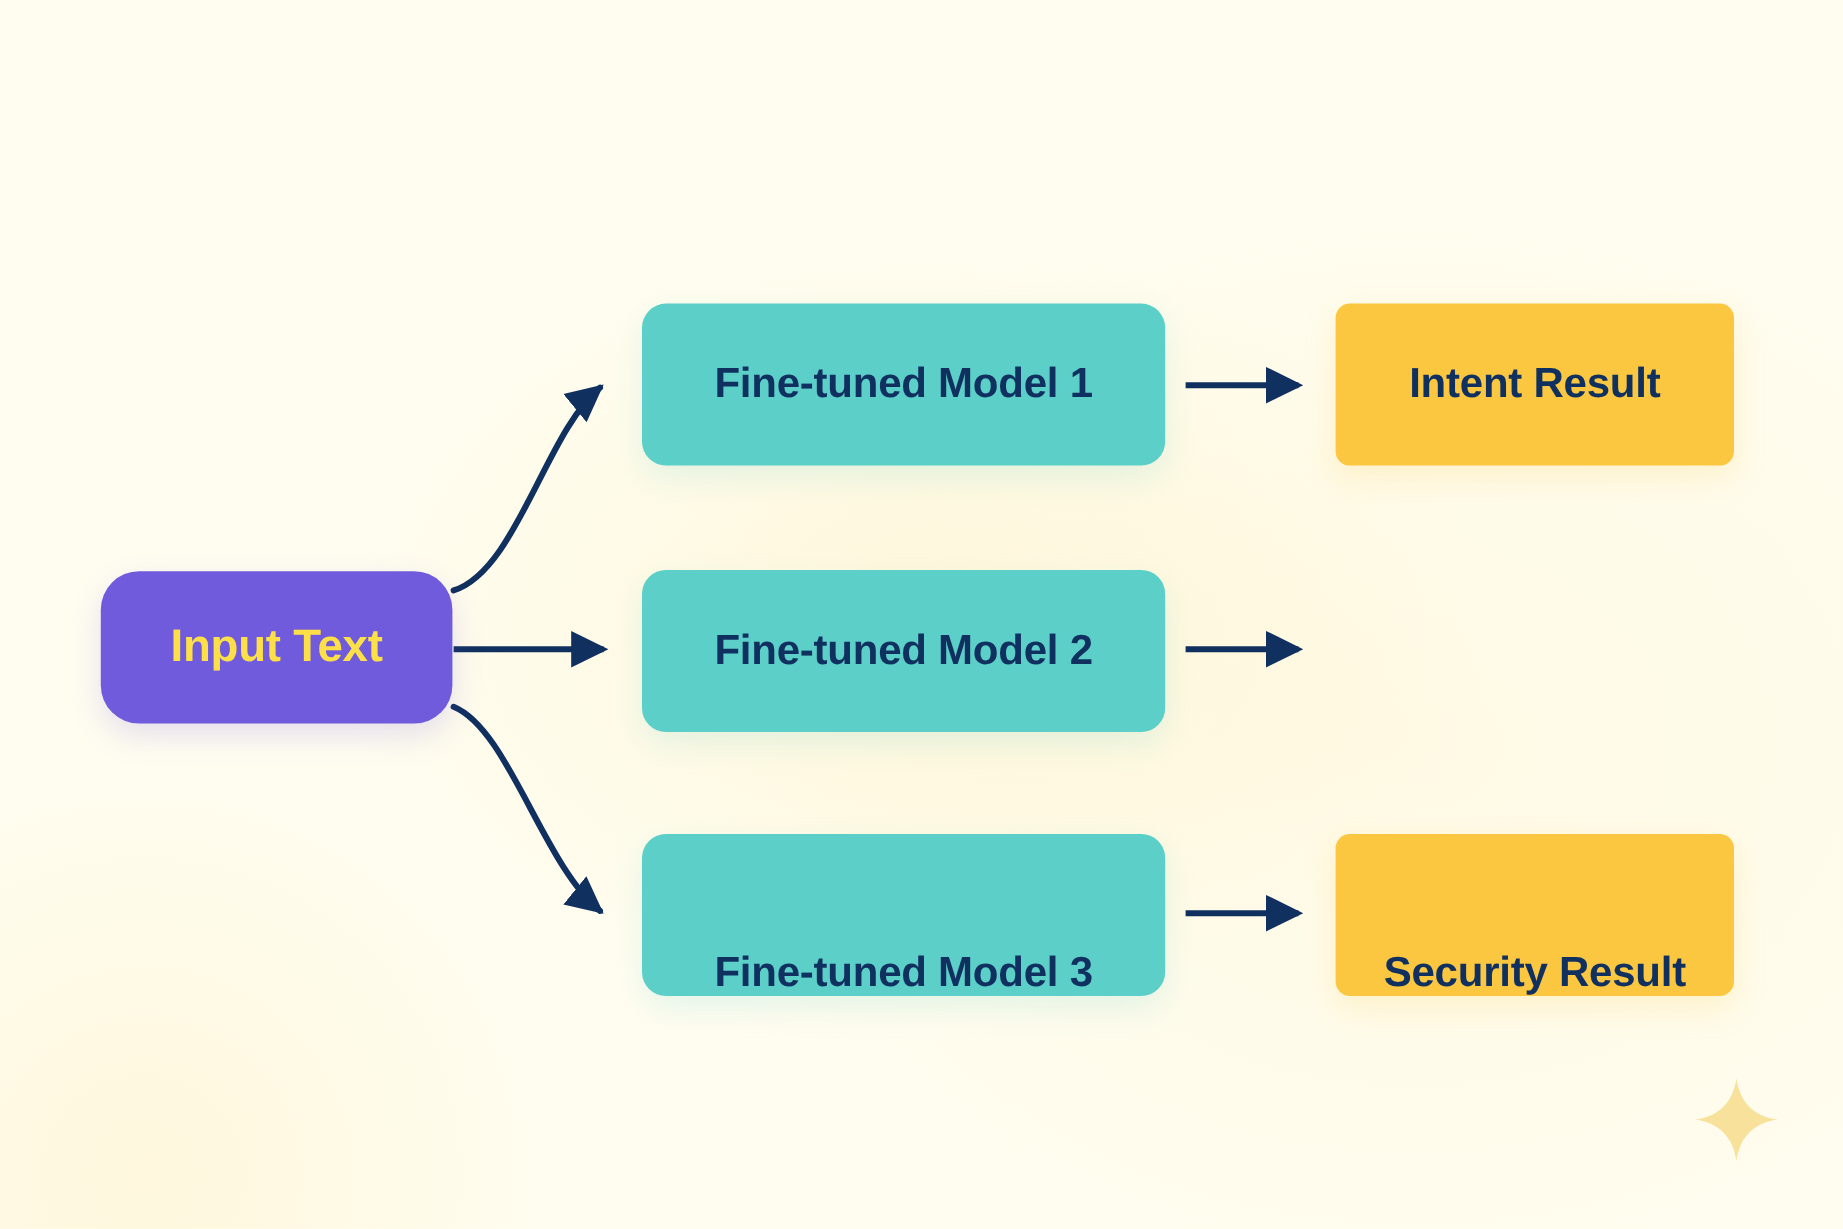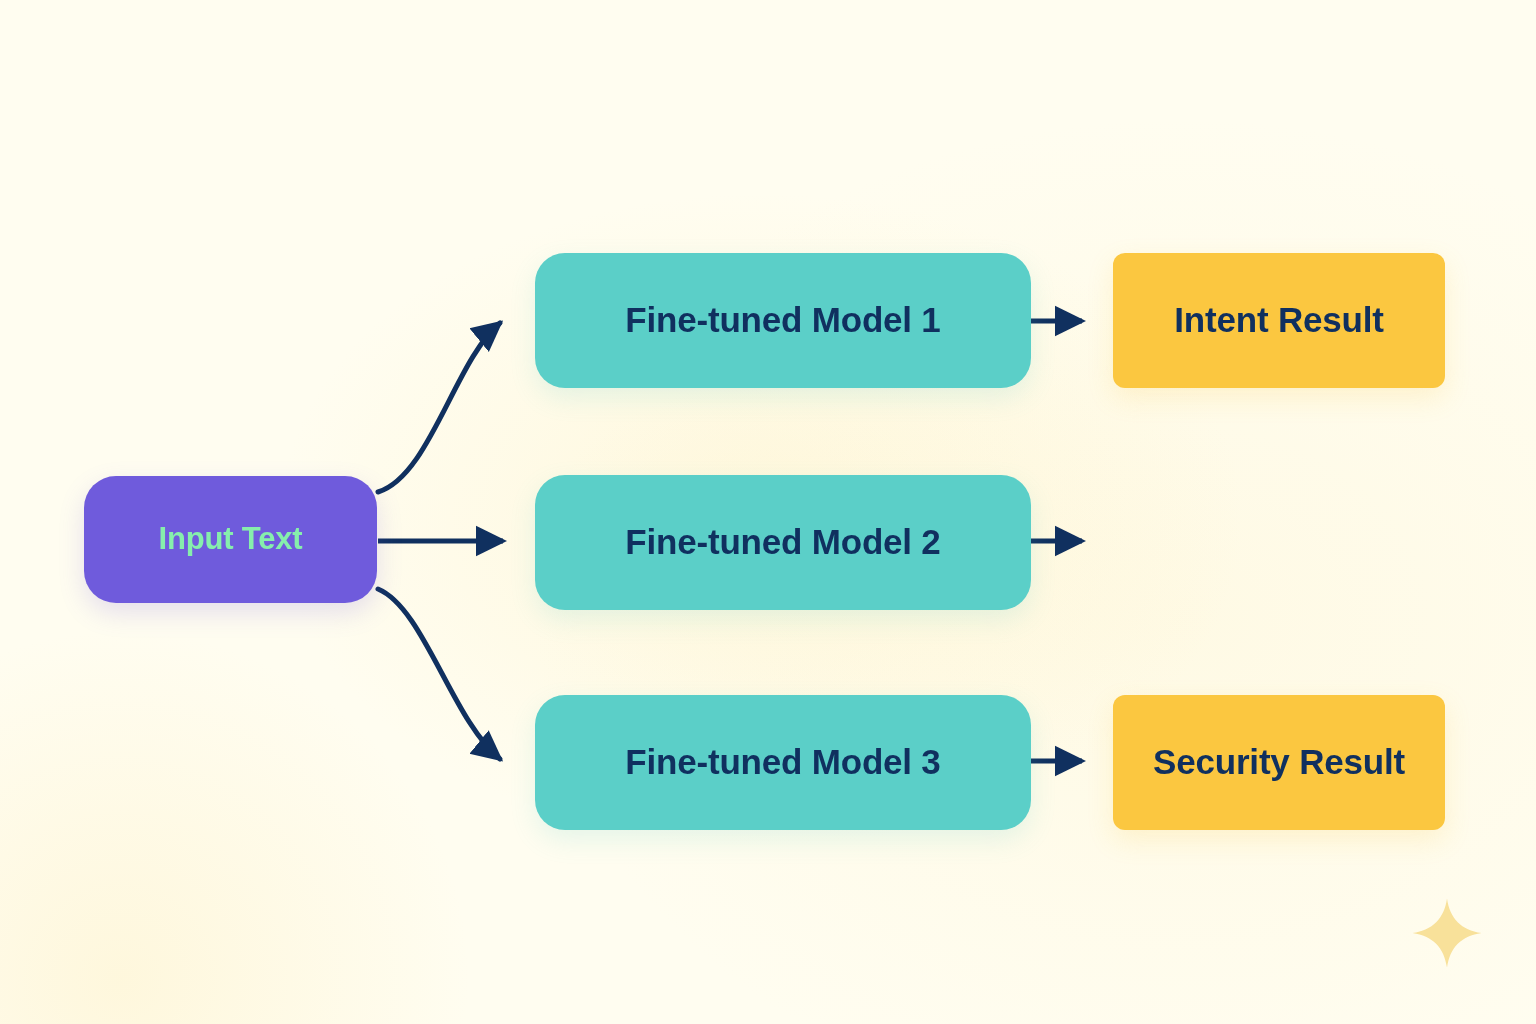--- a/index.html
+++ b/index.html
@@ -50,30 +50,30 @@
   .node-input {
     left: 84px;
     top: 476px;
     width: 293px;
     height: 127px;
     background: #6f5bdc;
     border-radius: 32px;
     box-shadow: 0 10px 26px rgba(111,91,220,0.18);
   }
   .node-input .node-label {
-    color: #86efac;
-    font-size: 31px;
+    color: #fde047;
+    font-size: 38px;
   }
   
   .node-model {
     left: 535px;
-    width: 496px;
+    width: 436px;
     height: 135px;
     background: #5bcfc8;
-    border-radius: 30px;
+    border-radius: 20px;
     box-shadow: 0 10px 26px rgba(91,207,200,0.16);
   }
   .node-model .node-label {
     color: #10305f;
     font-size: 35px;
   }
   
   .node-result {
     left: 1113px;
     width: 332px;
@@ -81,21 +81,21 @@
     background: #fbc740;
     border-radius: 12px;
     box-shadow: 0 10px 26px rgba(251,199,64,0.18);
   }
   .node-result .node-label {
     color: #10305f;
     font-size: 35px;
   }
   .row1 { top: 253px; }
   .row2 { top: 475px; justify-content: center; }
-  .row3 { top: 695px; }
+  .row3 { top: 695px; align-items: flex-end; }
 
   .sparkle {
     position: absolute;
     left: 1411px;
     top: 897px;
     width: 72px;
     height: 72px;
     z-index: 2;
   }
 </style>

